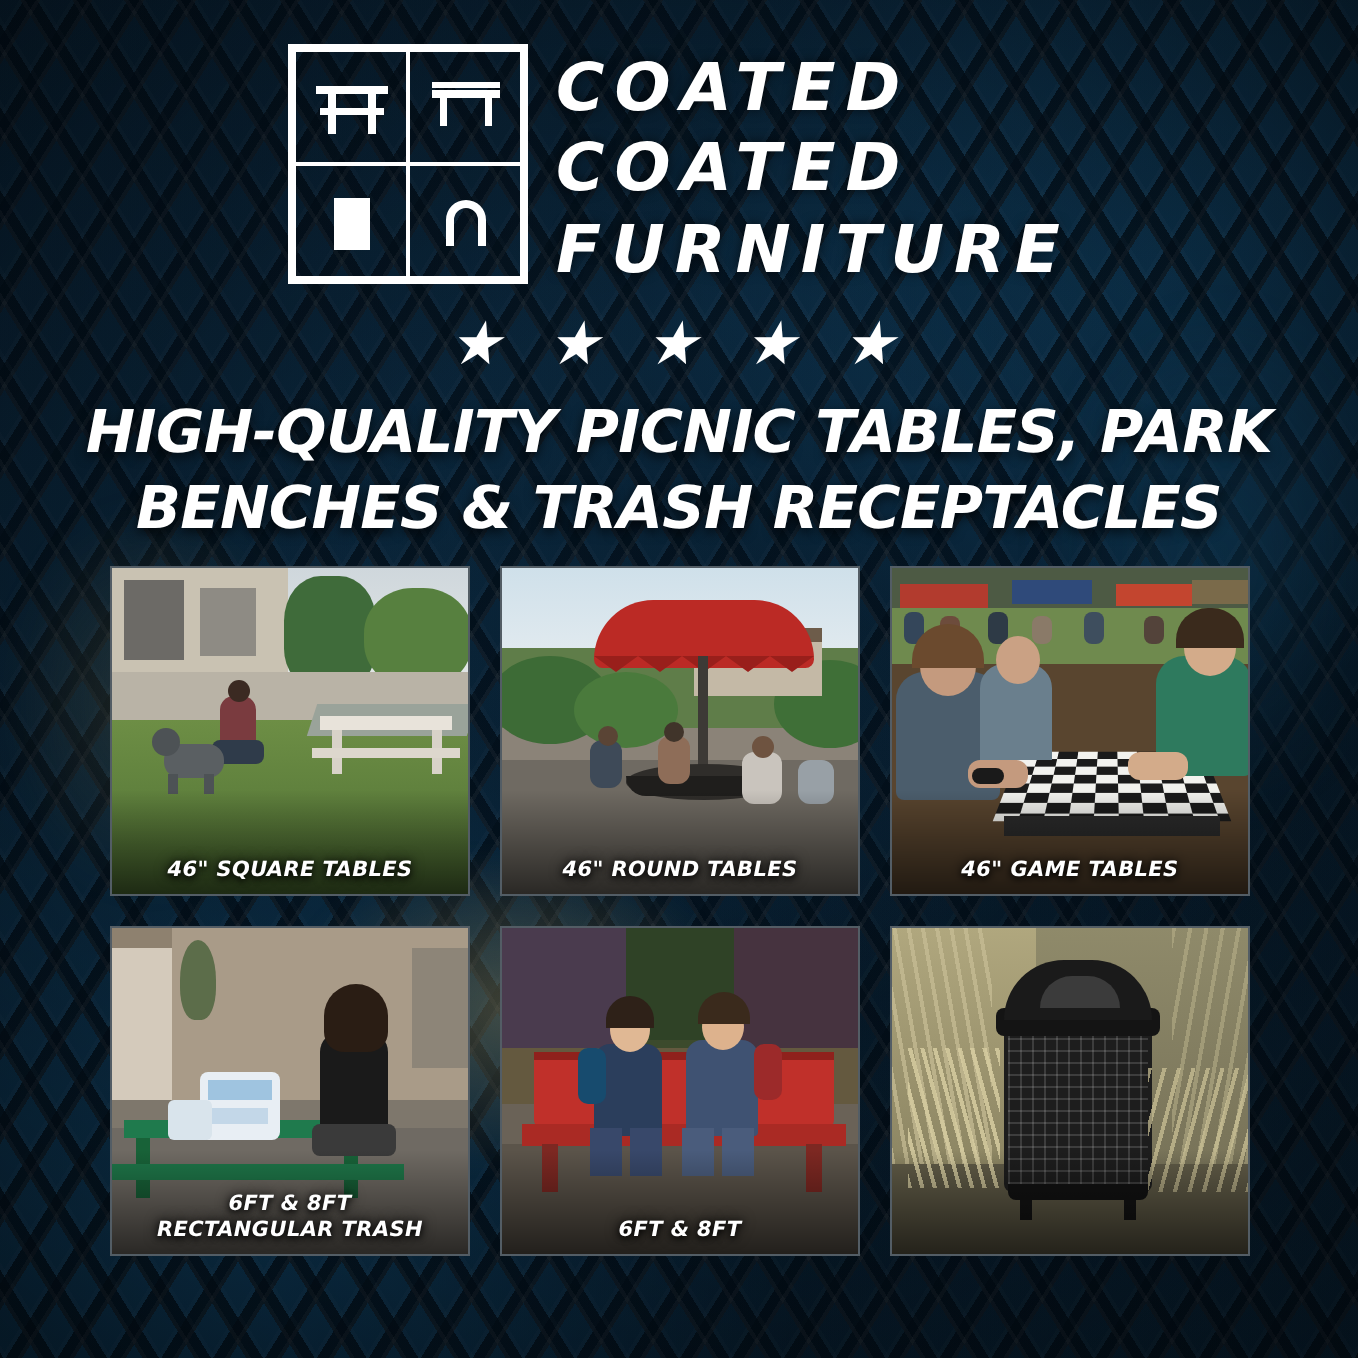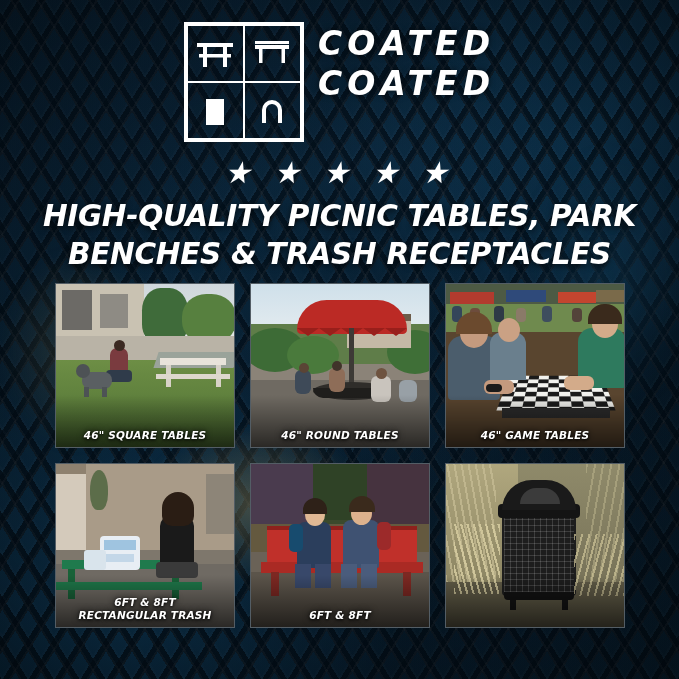--- a/index.html
+++ b/index.html
@@ -225,20 +225,21 @@
         </div>
         <div class="logo-cell">
           <svg width="44" height="40" viewBox="0 0 44 40">
             <path d="M12 32 L12 19 A10 10 0 0 1 32 19 L32 32 L28 32 L28 19 A6 6 0 0 0 16 19 L16 32 Z" fill="#fff"></path>
           </svg>
         </div>
       </div>
       <div class="logo-text">
         <div>COATED</div>
         <div>COATED</div>
+        <div>FURNITURE</div>
       </div>
     </div>
 
     <div class="stars">★ ★ ★ ★ ★</div>
 
     <div class="headline">
       <div>HIGH-QUALITY PICNIC TABLES, PARK</div>
       <div>BENCHES &amp; TRASH RECEPTACLES</div>
     </div>
 

